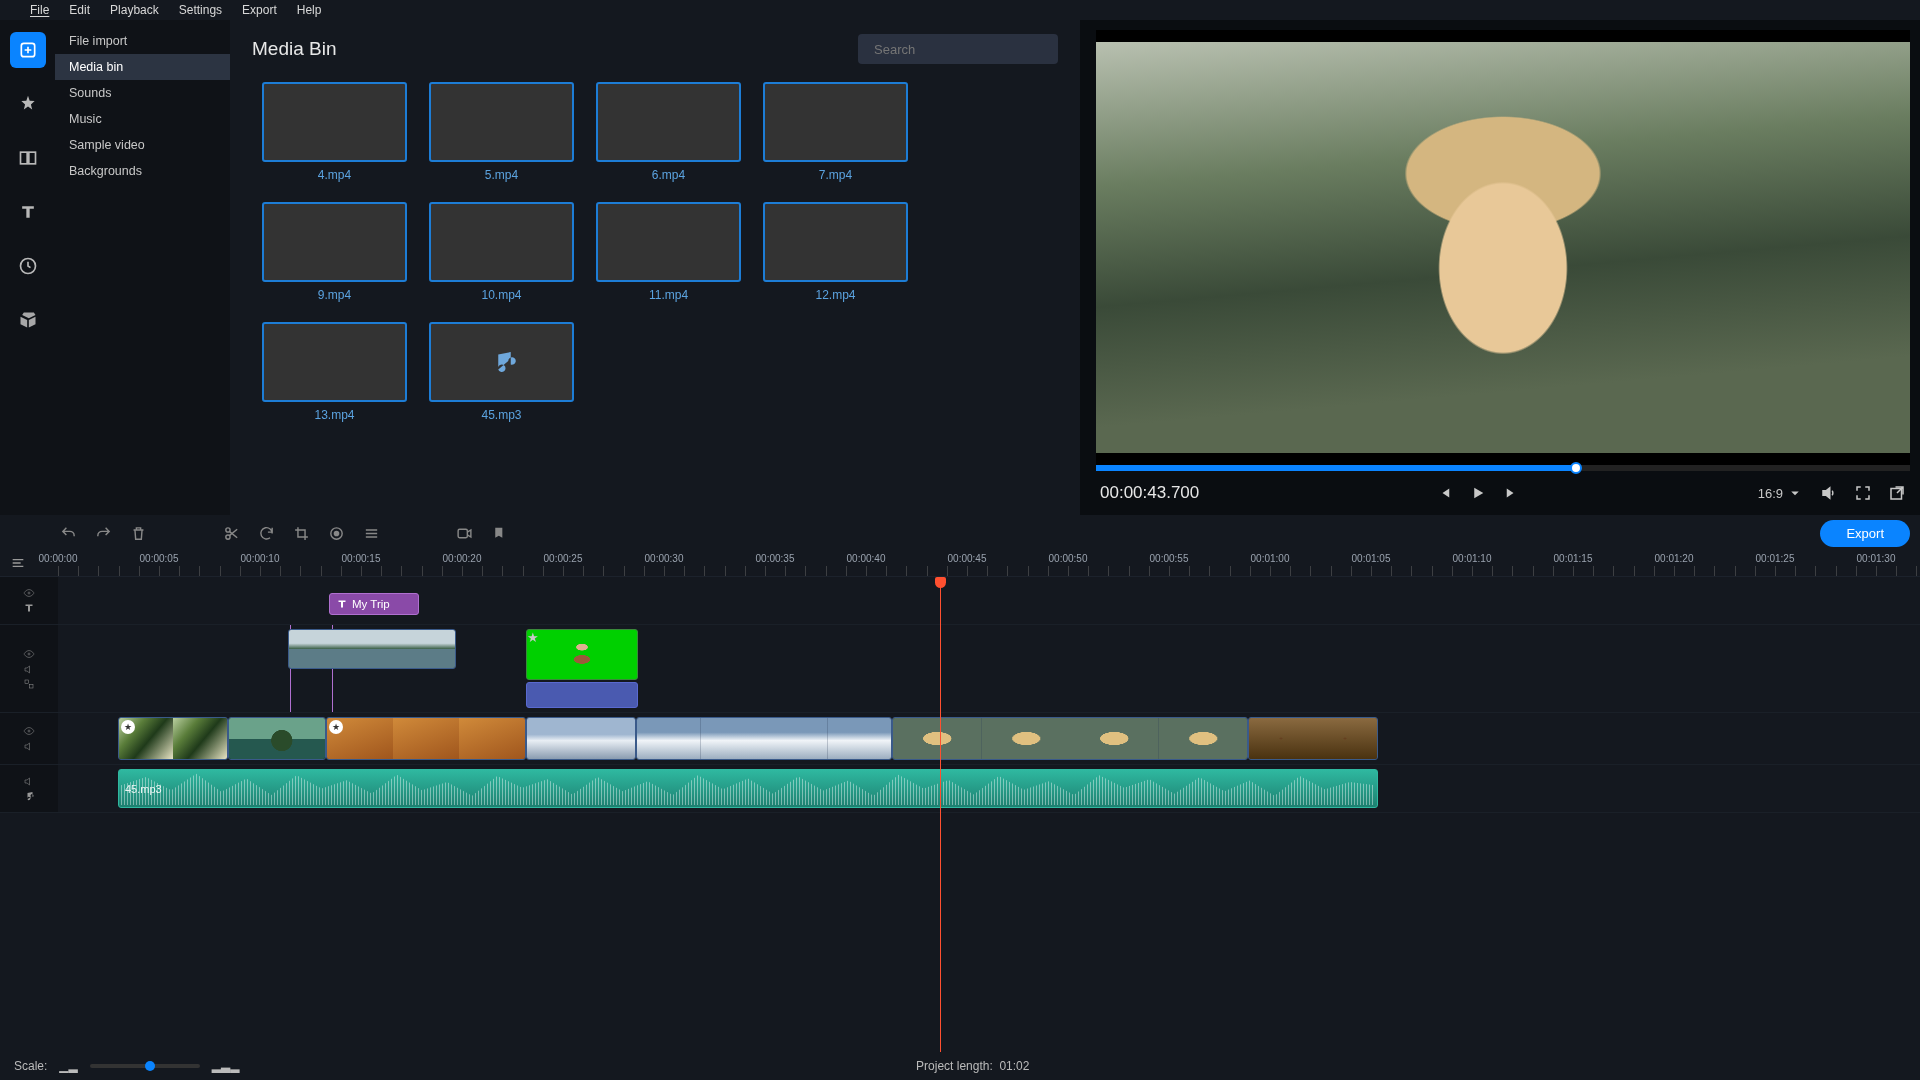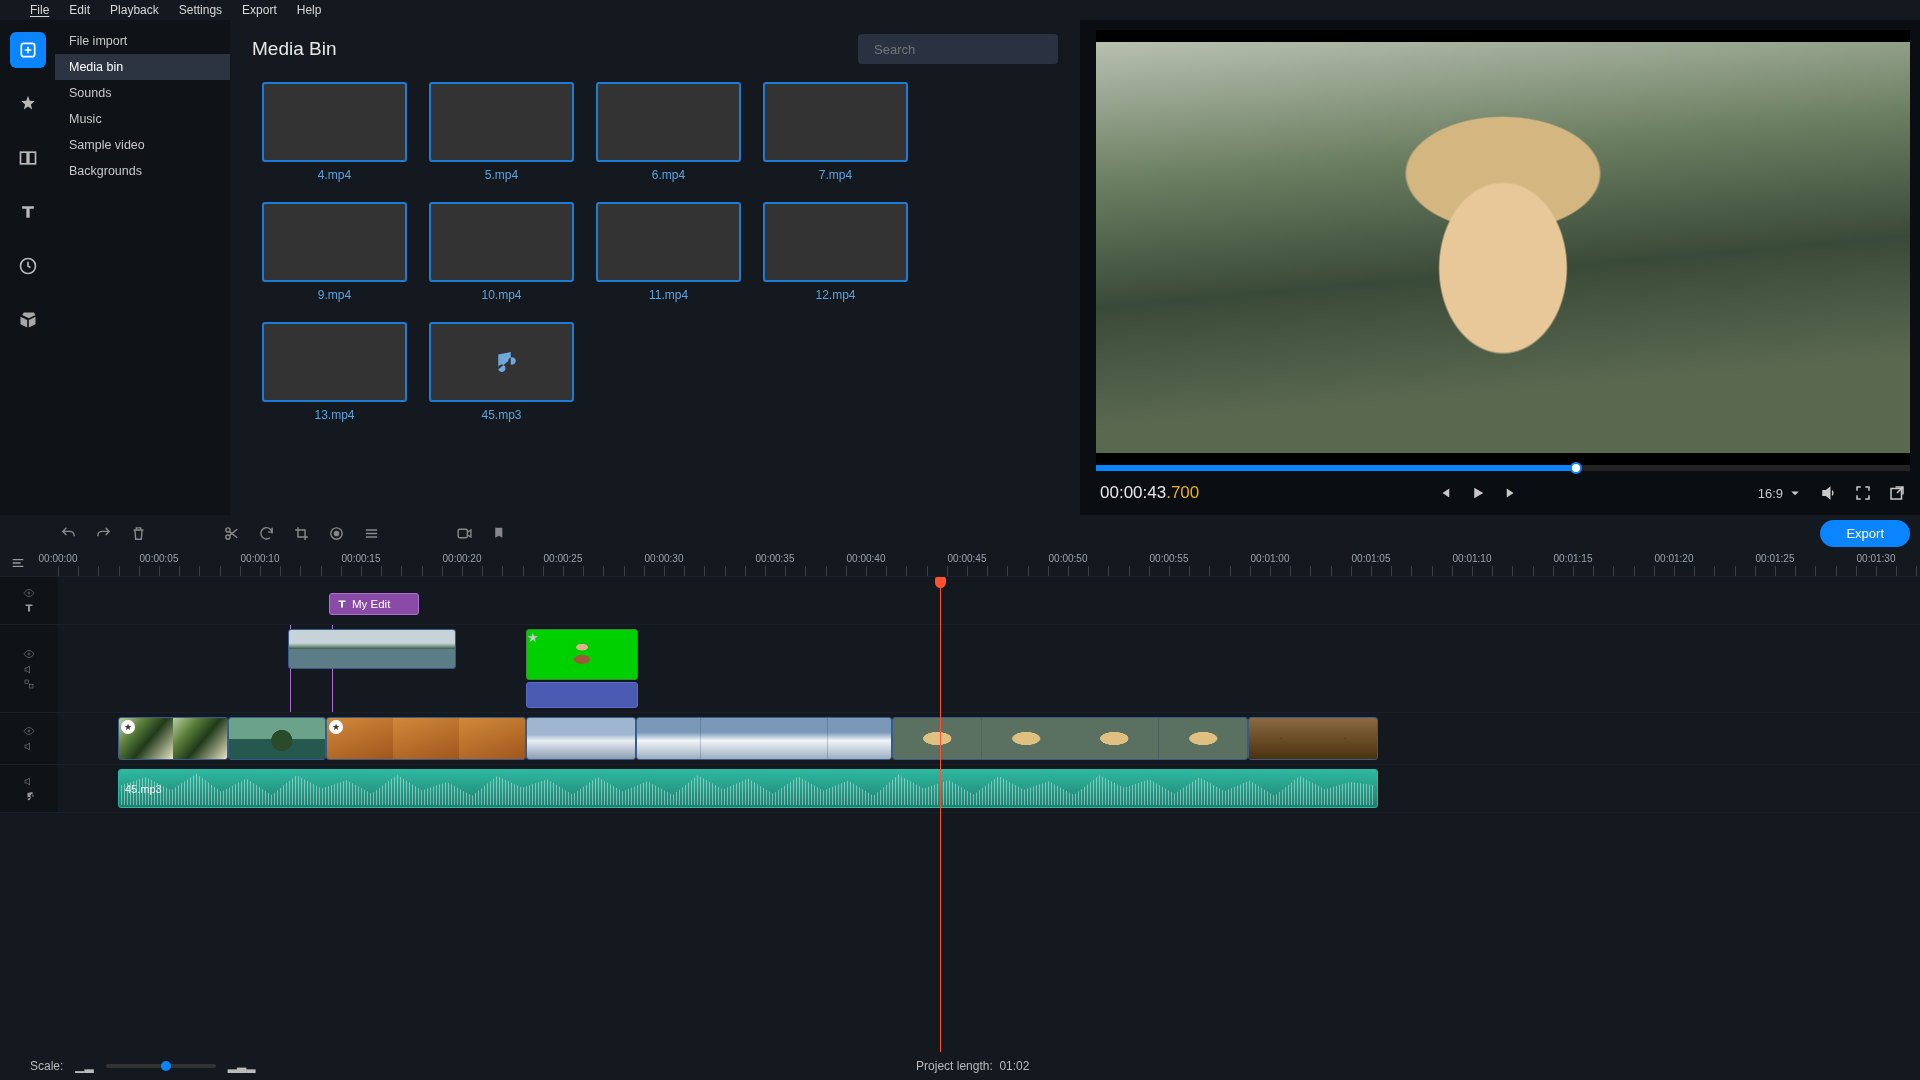--- a/index.html
+++ b/index.html
@@ -54,21 +54,21 @@
 .preview-canvas { flex: 1; background: #000; position: relative; overflow: hidden; }
 .preview-img { position: absolute; inset: 12px 0 12px 0; background:
   radial-gradient(ellipse 180px 240px at 50% 55%, #e8c898 35%, transparent 36%),
   radial-gradient(ellipse 240px 140px at 50% 32%, #d4b680 40%, transparent 41%),
   linear-gradient(175deg,#b8c0b0 0%, #6a7d60 30%, #3a4a38 55%, #5a6850 80%); }
 .preview-prog { height: 6px; background: #222; position: relative; }
 .preview-prog .fill { position: absolute; left: 0; top: 0; bottom: 0; width: 59%; background: #0a84ff; }
 .preview-prog .knob { position: absolute; left: 59%; top: 50%; transform: translate(-50%,-50%); width: 12px; height: 12px; border-radius: 50%; background: #fff; border: 2px solid #0a84ff; }
 .preview-ctrl { height: 44px; display: flex; align-items: center; padding: 0 4px; gap: 14px; }
 .preview-time { font-size: 17px; color: #e8e8e8; font-variant-numeric: tabular-nums; }
-.preview-time .frac { color: #eab308; }
+.preview-time .frac { color: #e5e5e5; }
 .preview-ctrl .mid { flex: 1; display: flex; justify-content: center; gap: 16px; }
 .preview-ctrl .right { display: flex; align-items: center; gap: 16px; }
 .pctl { cursor: pointer; color: #c8c8c8; display: flex; align-items: center; }
 .pctl svg { width: 18px; height: 18px; }
 .ratio { font-size: 13px; display: flex; align-items: center; gap: 3px; }
 
 
 .lower { height: 565px; background: #0f1217; display: flex; flex-direction: column; }
 .tl-toolbar { height: 36px; background: #14181f; display: flex; align-items: center; padding: 0 10px 0 60px; gap: 18px; }
 .tl-toolbar .grp { display: flex; gap: 18px; }
@@ -107,21 +107,21 @@
 .tclip.audio .alabel { position: absolute; left: 6px; top: 50%; transform: translateY(-50%); font-size: 11px; color: rgba(255,255,255,.9); z-index:2;}
 .tclip .thumbrow { display: flex; height: 100%; }
 .tclip .thumbrow > div { flex: 1; background-size: cover; background-position: center; }
 .linked-marker { position: absolute; width: 1px; background: #b070d0; top: 0; bottom: 0; }
 
 .overlay-stack{position:absolute;top:4px;bottom:4px;display:flex;flex-direction:column;gap:2px;}
 .overlay-stack .ov-top{flex:1;border:1px solid #3a8a3a;border-radius:3px;position:relative;overflow:hidden;}
 .overlay-stack .ov-bot{height:26px;background:#4a5ab0;border:1px solid #5a6ad0;border-radius:3px;}
 
 
-.footer { height: 28px; background: #14181f; display: flex; align-items: center; padding: 0 30px; font-size: 12px; color: #bbb; gap: 12px; }
+.footer { height: 28px; background: #14181f; display: flex; align-items: center; padding: 0 14px; font-size: 12px; color: #bbb; gap: 12px; }
 .footer .scale-track { width: 110px; height: 4px; background: #333; border-radius: 2px; position: relative; }
 .footer .scale-track .knob { position: absolute; left: 55%; top: 50%; transform: translate(-50%,-50%); width: 10px; height: 10px; background: #0a84ff; border-radius: 50%; }
 .footer .center { flex: 1; text-align: center; font-weight: 500; }
 
 
 .ico { width: 16px; height: 16px; }
 </style>
 </head>
 <body>
 
@@ -408,21 +408,21 @@
             </svg>
           <svg viewBox="0 0 24 24" fill="currentColor">
               <path d="M5 5h14v3h-5v11h-4V8H5z"></path>
             </svg>
         </div>
         <div class="lane" id="lane-title">
             <div class="tclip title" style="left: 271px; width: 90px;">
               <svg viewBox="0 0 24 24" fill="currentColor">
                 <path d="M5 5h14v3h-5v11h-4V8H5z"></path>
               </svg>
-              <span>My Edit</span>
+              <span>My Trip</span>
             </div>
           </div>
       </div>
 
       <div class="track tr-overlay">
         <div class="thead">
           <svg viewBox="0 0 24 24" fill="none" stroke="currentColor">
               <path d="M2 12s4-7 10-7 10 7 10 7-4 7-10 7-10-7-10-7z"></path>
               <circle cx="12" cy="12" r="2"></circle>
             </svg>

